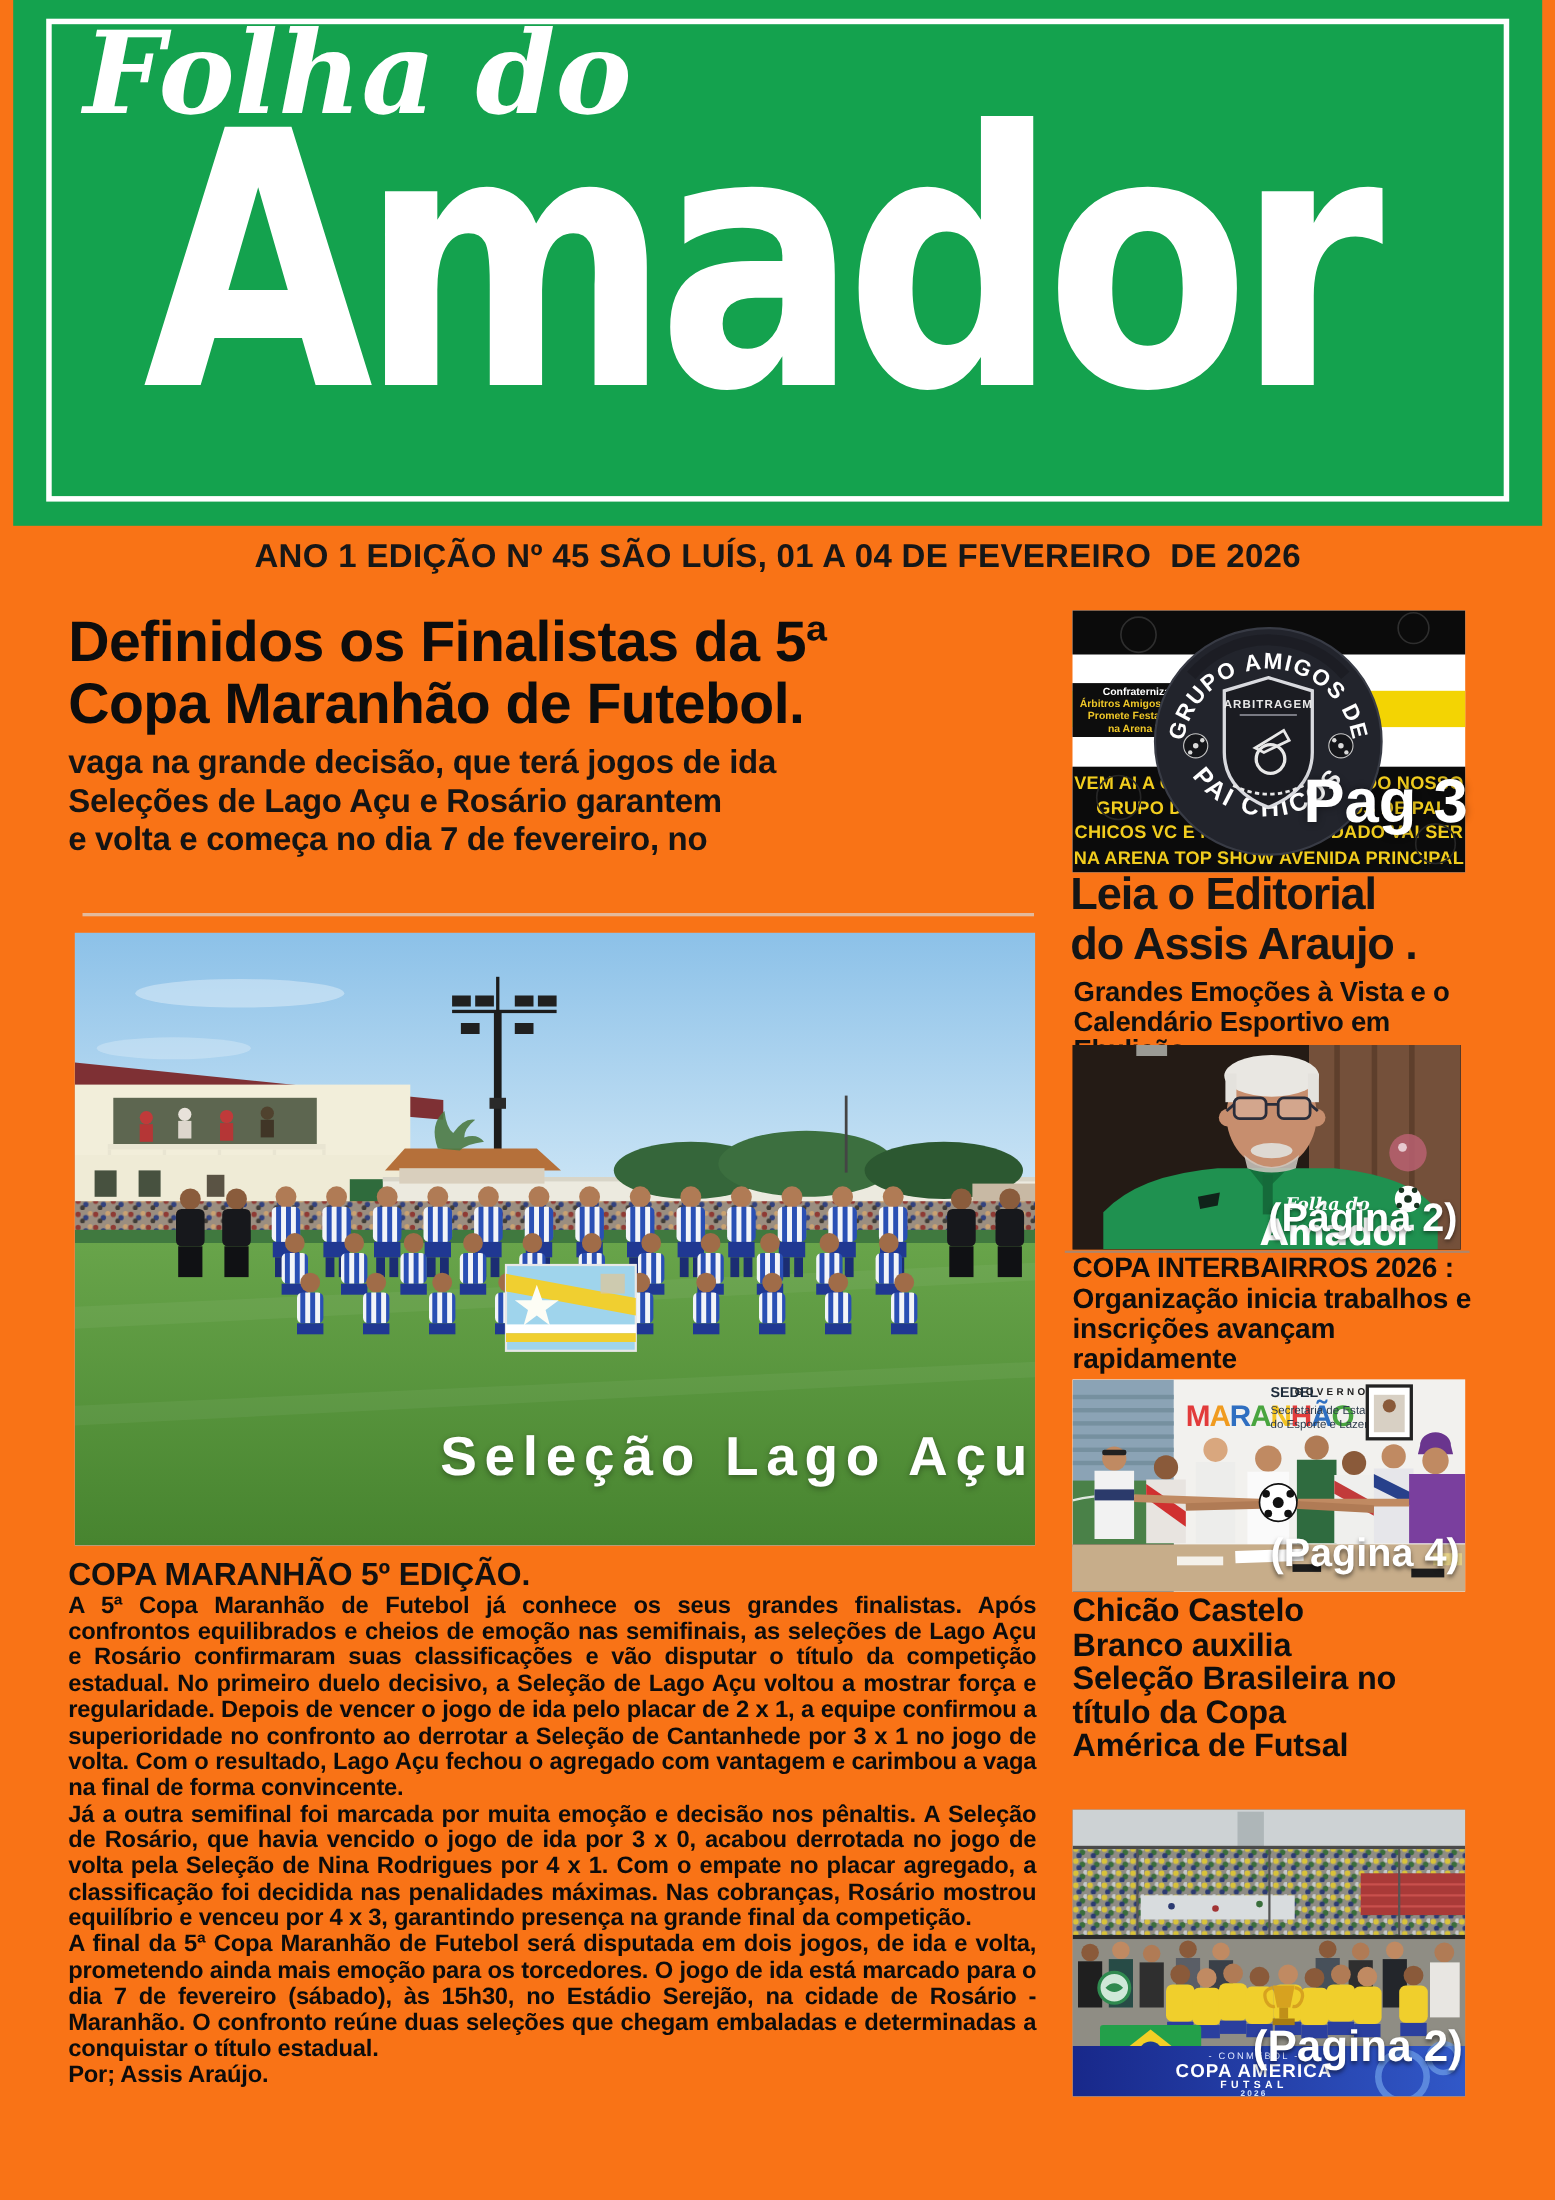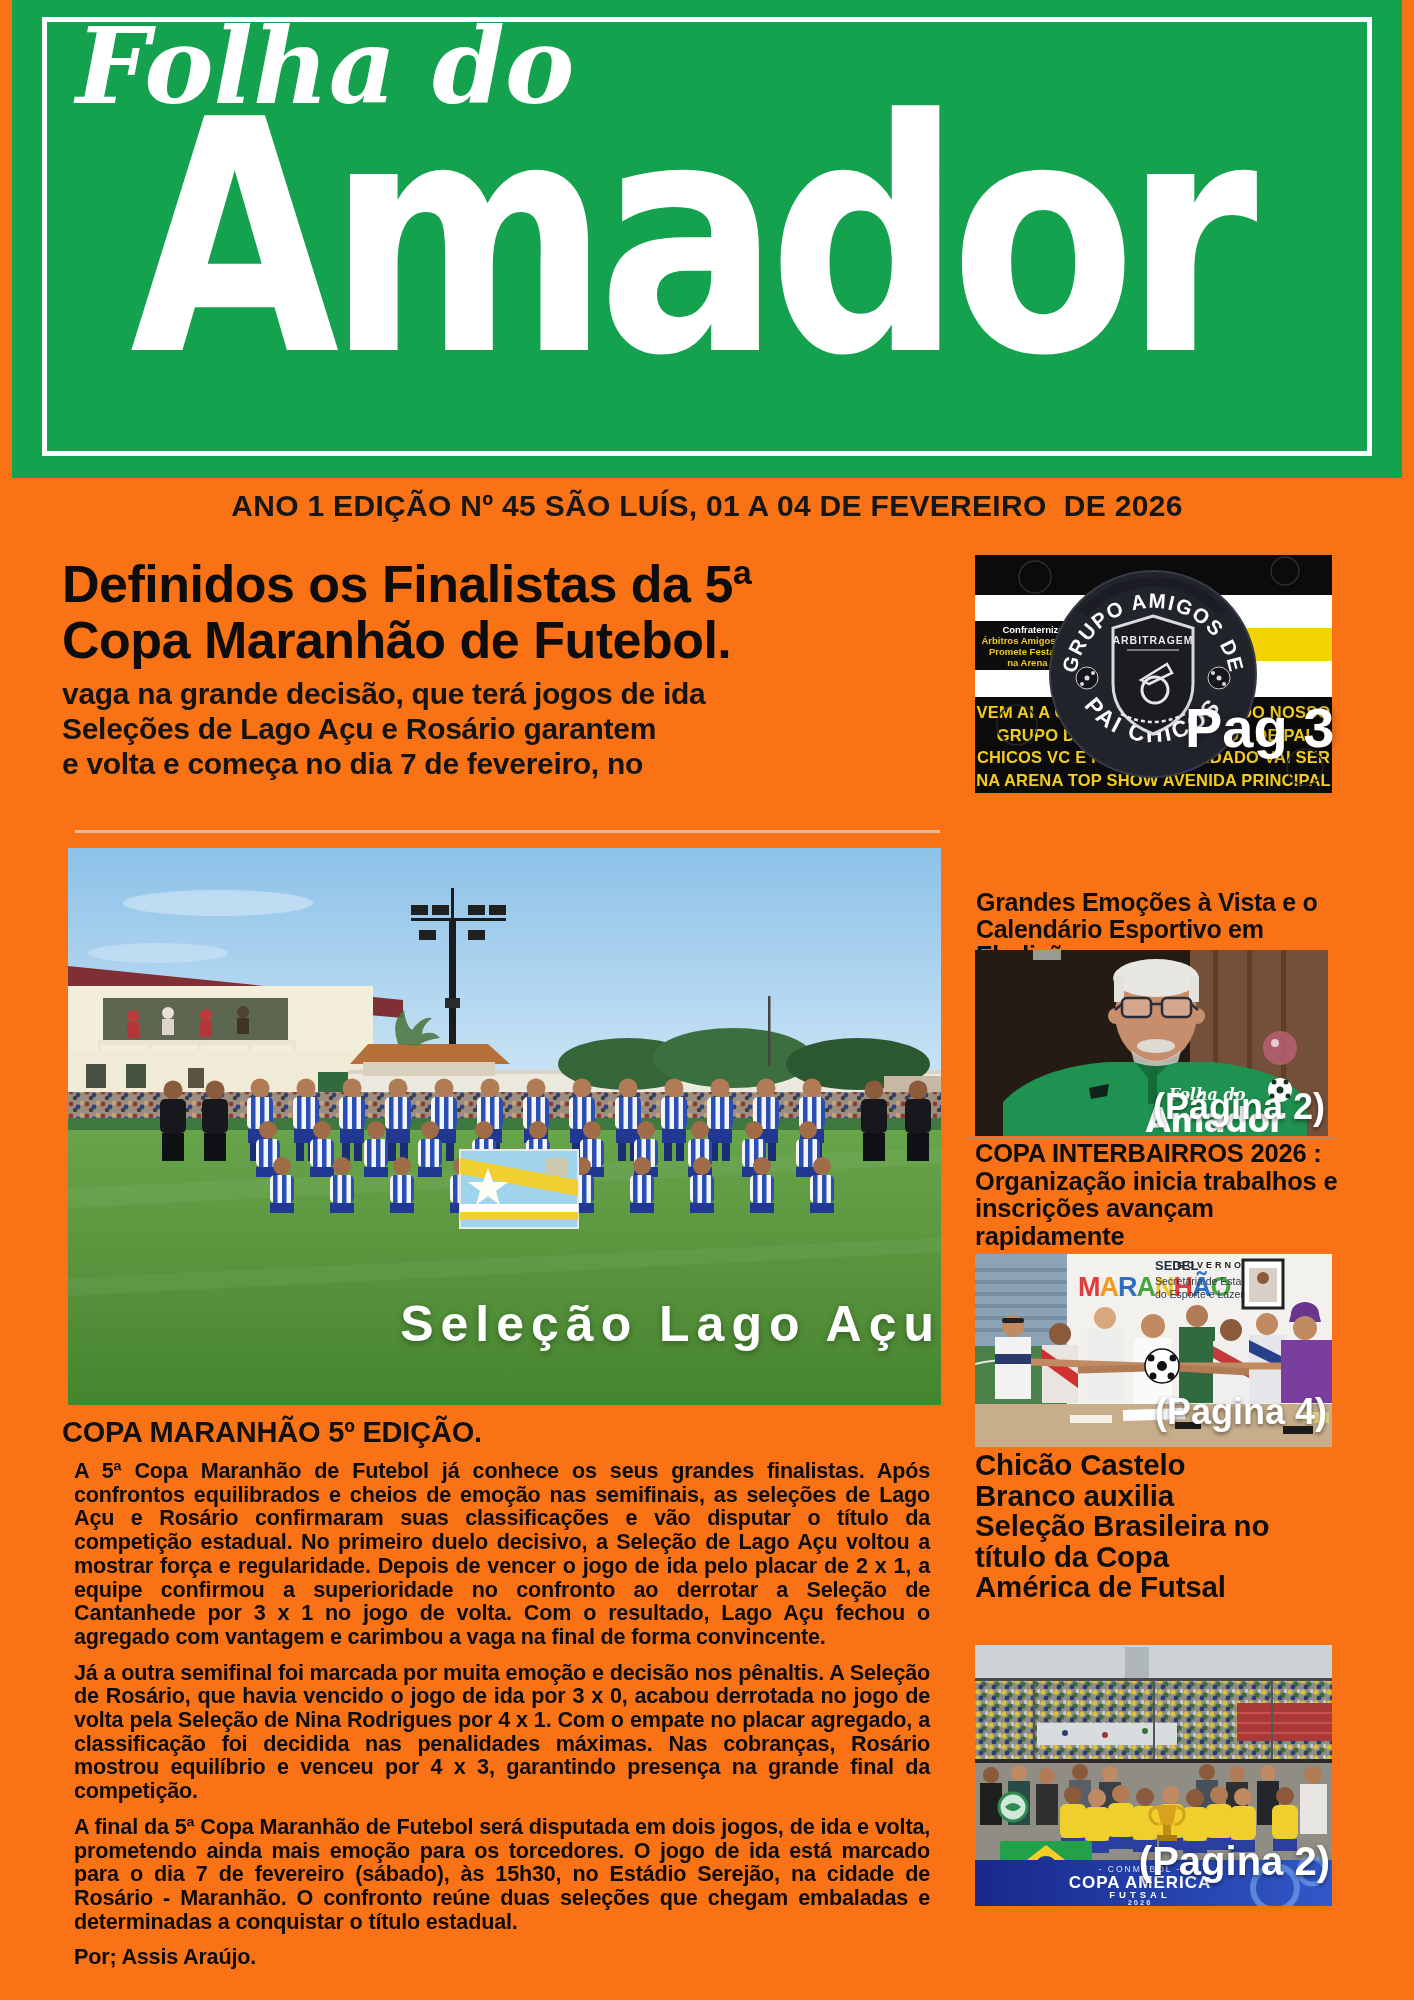--- a/index.html
+++ b/index.html
@@ -29,21 +29,21 @@
   #lead-rule{left:75px;top:830px;width:865px;height:3px;background:#d9d9d9;opacity:.7}
 
   #main-photo{left:68px;top:848px;width:873px;height:557px;overflow:hidden;background:#9ec9e8}
   #main-photo svg{display:block}
   #main-photo-caption{position:absolute;left:0;bottom:52px;width:100%;text-align:right;color:#fff;
             font-size:50px;font-weight:800;letter-spacing:7px;text-shadow:0 2px 6px rgba(0,0,0,.35)}
 
   #article-heading{left:62px;top:1416px;width:900px;font-size:29px;font-weight:800;letter-spacing:-.2px}
   #article-body{left:62px;top:1447px;width:880px;font-size:21.6px;line-height:23.7px;font-weight:bold;
                 text-align:justify;letter-spacing:-.2px;color:#0c0c0c}
-  #article-body p{margin:12px}
+  #article-body p{margin:0}
   #article-byline{text-align:left}
 
   
   .photo-cap{position:absolute;color:#fff;font-weight:800;text-shadow:0 2px 4px rgba(0,0,0,.5);white-space:nowrap}
 
   
   #ad{left:975px;top:555px;width:357px;height:238px;background:#fff}
   .ad-band-top{position:absolute;left:0;top:0;width:357px;height:40px;background:#0b0b0b}
   .ad-yellow{position:absolute;left:0;top:73px;width:357px;height:33px;background:#f3d403}
   .ad-promo{position:absolute;left:0;top:66px;width:152px;height:49px;background:#0d0d0d;
@@ -316,20 +316,24 @@
       <line x1="-26" y1="-24" x2="26" y2="-24" stroke="#9a9aa4" stroke-width="1.5"></line>
       <g>
         <circle cx="2" cy="16" r="13" fill="none" stroke="#e8e8e8" stroke-width="3"></circle>
         <path d="M-12,6 L14,-10 L19,-1 L-4,10 Z" fill="none" stroke="#e8e8e8" stroke-width="2.5"></path>
       </g>
       <path d="M-32,40 Q0,56 32,40" fill="none" stroke="#e8e8e8" stroke-width="2.5" stroke-dasharray="4 3"></path>
     </svg>
     <div id="ad-pageref">Pag 3</div>
   </div>
 
+  <div class="abs" id="ed-heading">
+    <div>Leia o Editorial</div>
+    <div>do Assis Araujo .</div>
+  </div>
   <div class="abs" id="ed-subheading">
     <div>Grandes Emoções à Vista e o</div>
     <div>Calendário Esportivo em</div>
     <div>Ebulição</div>
   </div>
 
   <div class="abs" id="ed-photo">
     <svg width="353" height="186" viewBox="0 0 353 186">
       <rect width="353" height="186" fill="#241b15"></rect>
       <rect x="215" y="0" width="138" height="186" fill="#74503a"></rect>

